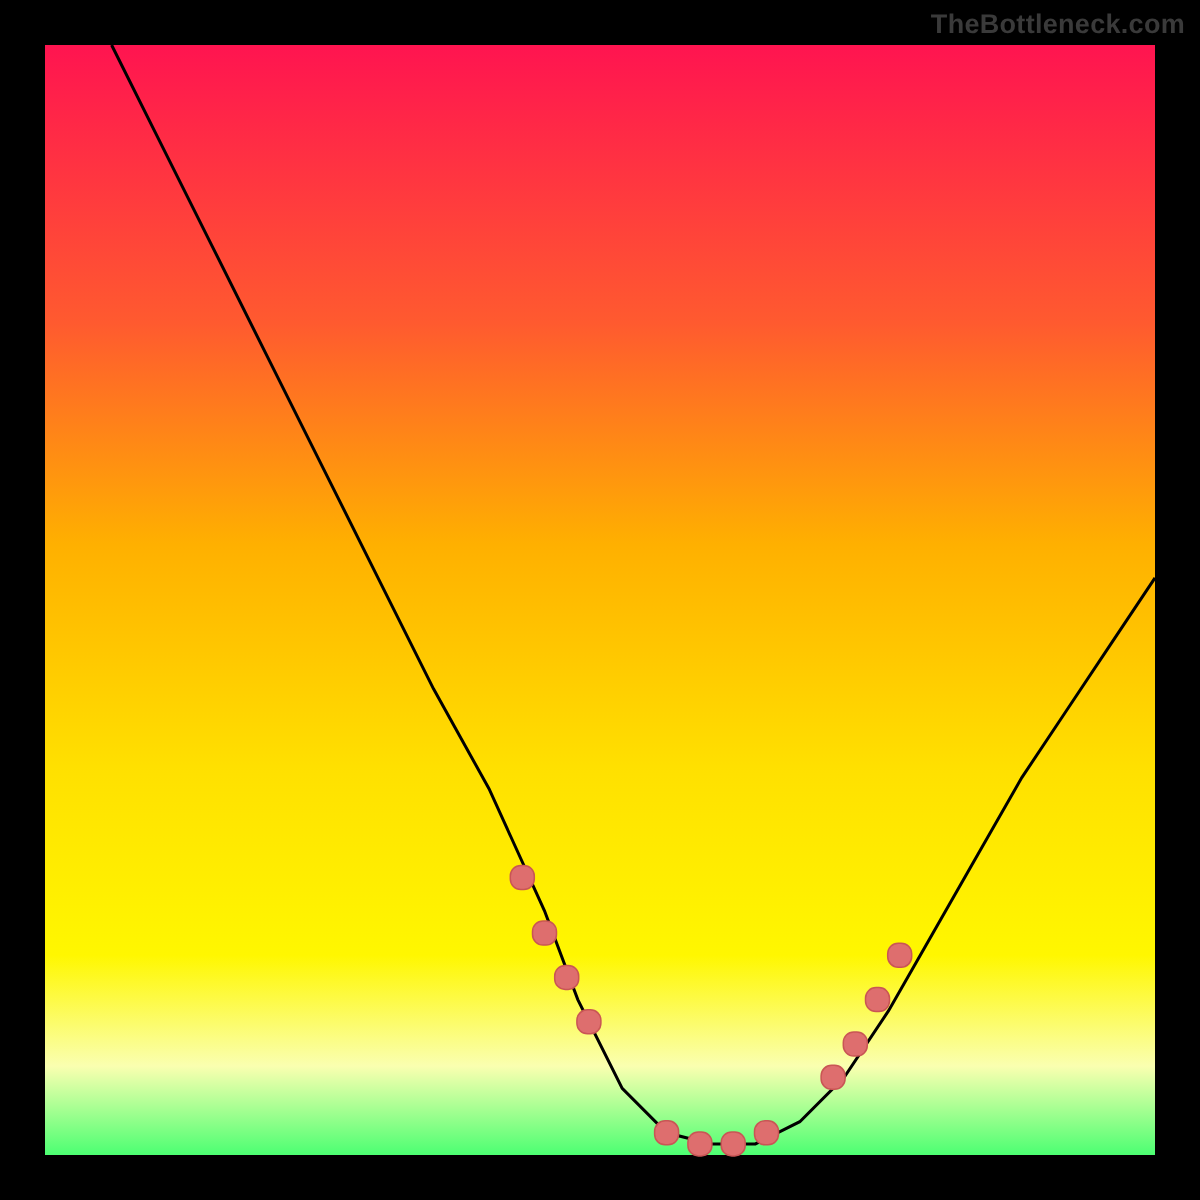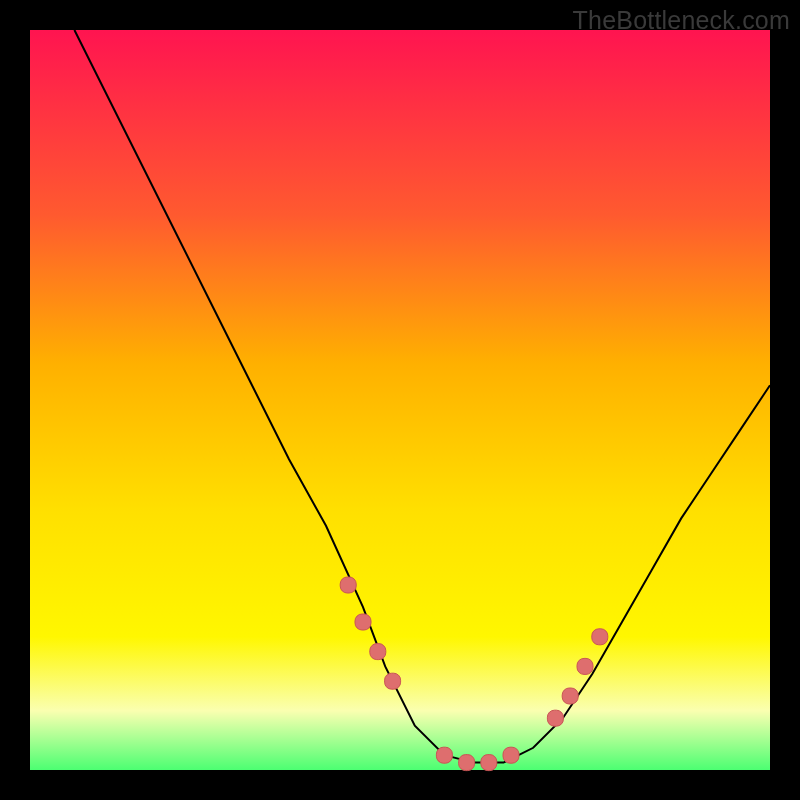--- a/index.html
+++ b/index.html
@@ -19,22 +19,22 @@
   svg {
     position: absolute;
     left: 0;
     top: 0;
   }
   .watermark {
     position: absolute;
     top: 6px;
     right: 10px;
     color: #3a3a3a;
-    font-size: 25px;
-    font-weight: normal;
+    font-size: 18px;
+    font-weight: bold;
     letter-spacing: 0.2px;
     user-select: none;
   }
 </style>
 </head>
 <body>
 
 <div class="canvas-wrap">
 
   <svg viewBox="0 0 800 800" width="800" height="800">

